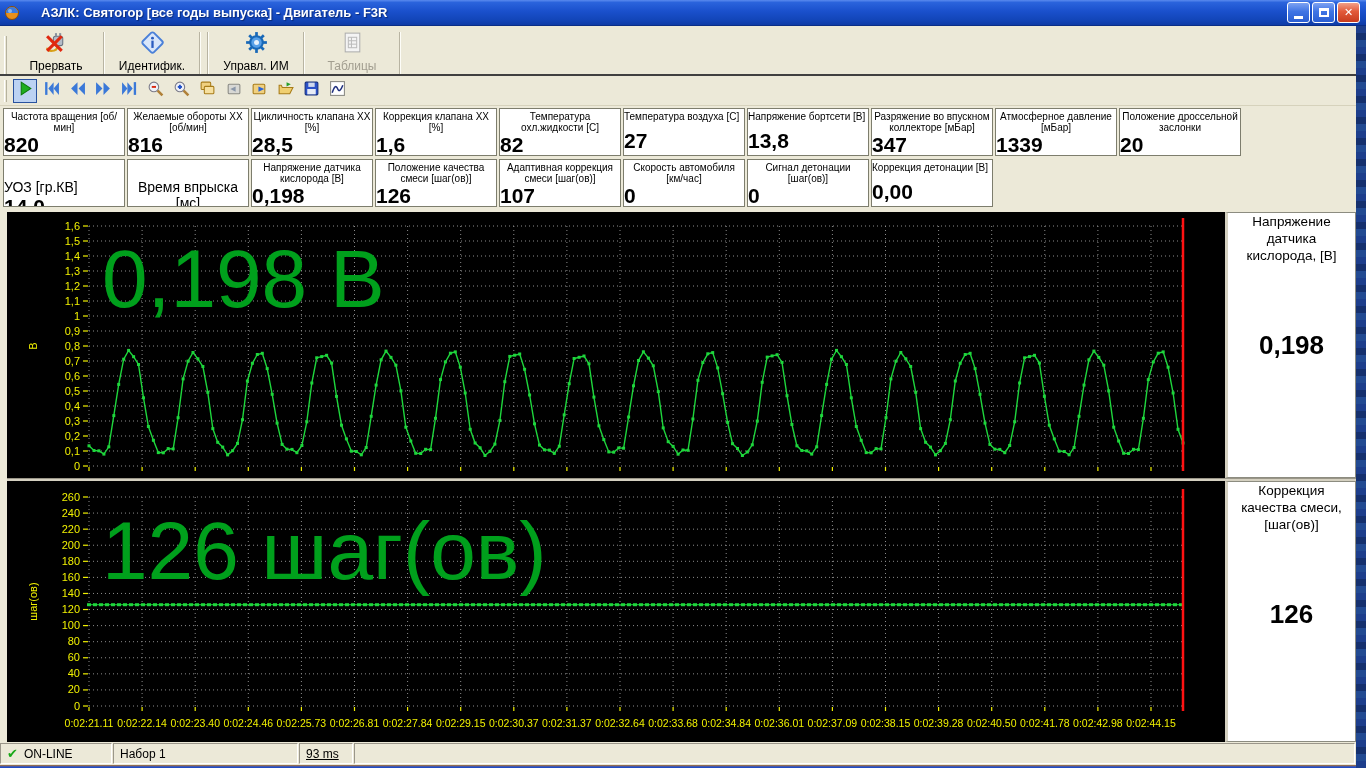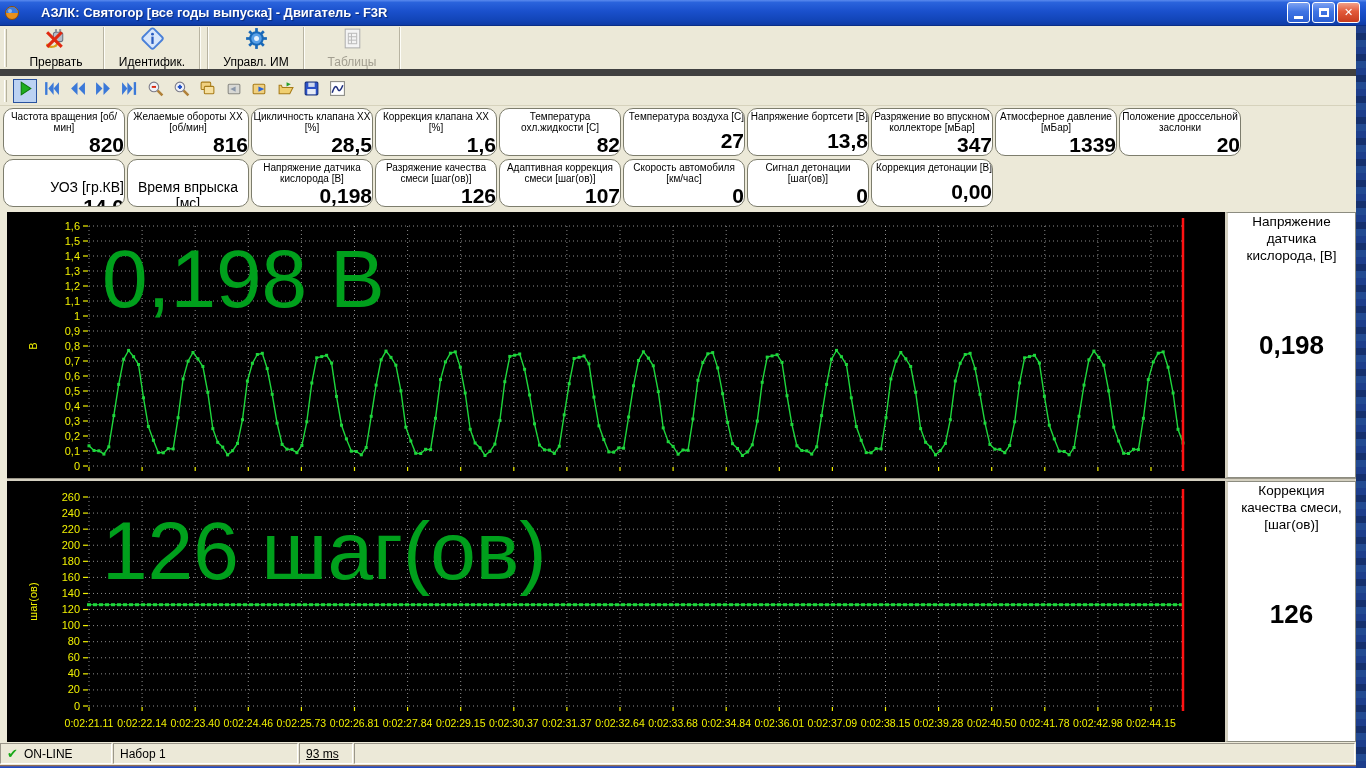--- a/index.html
+++ b/index.html
@@ -15,44 +15,44 @@
     text-shadow:1px 1px 1px #0a2a78; white-space:nowrap; flex:1; }
   .winbtns { display:flex; gap:2px; margin-right:2px; }
   .wb { width:23px; height:21px; border:1px solid #fff; border-radius:3px; color:#fff;
     font-size:11px; font-weight:bold; display:flex; align-items:center; justify-content:center;
     background:linear-gradient(180deg,#7da2f2 0%,#3f74e4 45%,#2a5ed2 100%); cursor:default; }
   .wb.close { background:linear-gradient(180deg,#f2a088 0%,#e25a3a 45%,#c83c1e 100%); }
   .wb .minbar { width:9px; height:3px; background:#fff; margin-top:9px; }
   .wb .maxbox { width:10px; height:9px; border:2px solid #fff; border-top-width:3px; }
 
   
-  .toolbar1 { height:50px; background:#ece9d8; display:flex; align-items:center;
-    border-bottom:7px solid #404040; padding-left:2px; width:1356px; }
+  .toolbar1 { height:50px; background:#ece9d8; display:flex; align-items:flex-end;
+    border-bottom:2px solid #404040; padding-left:2px; width:1356px; }
   .grip { width:3px; height:38px; border-left:1px solid #fff; border-right:1px solid #b6b29e; margin:0 5px 0 2px; }
   .tb1btn { display:flex; flex-direction:column; align-items:center; justify-content:center;
     min-width:88px; height:46px; padding:1px 8px; background:transparent; border:1px solid transparent;
     font-size:12px; color:#000; cursor:pointer; }
   .tb1btn svg { width:25px; height:25px; }
   .tb1btn .lbl { margin-top:1px; }
   .tb1btn.disabled { color:#a29e90; }
   .sep { width:2px; height:42px; border-left:1px solid #b8b4a2; border-right:1px solid #fdfdf8; margin:0 3px; }
 
   
   .toolbar2 { height:30px; background:#ece9d8; display:flex; align-items:center;
     border-bottom:1px solid #d6d2bc; padding-left:2px; width:1356px; }
   .tb2btn { width:24px; height:24px; display:flex; align-items:center; justify-content:center;
     border:1px solid transparent; margin:0 1px; cursor:pointer; }
   .tb2btn svg { width:17px; height:17px; }
   .tb2btn.selected { border:1px solid #29529e; background:#bcd2f2; }
 
   
   .params { width:1356px; padding:2px 0 2px 3px; background:#ece9d8; }
   .prow { display:flex; margin-bottom:3px; }
-  .pbox { width:122px; height:48px; background:#fff; border:1px solid #7d7d6d; border-radius:10px;
-    margin-right:2px; display:flex; flex-direction:column; align-items:flex-end; overflow:hidden; }
+  .pbox { width:122px; height:48px; background:#fff; border:1px solid #7d7d6d; border-radius:0;
+    margin-right:2px; display:flex; flex-direction:column; align-items:flex-start; overflow:hidden; }
   .plabel { font-size:10px; line-height:11px; text-align:center; padding-top:2px; color:#000; }
   .plabel.big { font-size:14px; line-height:16px; padding-top:19px; }
   .pvalue { font-size:21px; font-weight:bold; color:#000; margin-top:auto; margin-bottom:2px; }
 
   
   .charts { width:1356px; background:#ece9d8; padding-left:7px; }
   .chart-row { display:flex; }
   svg.chart { display:block; background:#000; }
   .hdivider { height:3px; width:1349px; background:#d4d0c0; border-top:1px solid #9a9688; }
   .sidepanel { width:131px; background:#fff; border:1px solid #8c8c80; border-left:3px solid #d4d0c0;
@@ -296,21 +296,21 @@
         </div>
         <div class="pbox">
           <div class="plabel big">Время впрыска [мс]</div>
           <div class="pvalue">3,80</div>
         </div>
         <div class="pbox">
           <div class="plabel">Напряжение датчика кислорода [В]</div>
           <div class="pvalue">0,198</div>
         </div>
         <div class="pbox">
-          <div class="plabel">Разряжение качества смеси [шаг(ов)]</div>
+          <div class="plabel">Положение качества смеси [шаг(ов)]</div>
           <div class="pvalue">126</div>
         </div>
         <div class="pbox">
           <div class="plabel">Адаптивная коррекция смеси [шаг(ов)]</div>
           <div class="pvalue">107</div>
         </div>
         <div class="pbox">
           <div class="plabel">Скорость автомобиля [км/час]</div>
           <div class="pvalue">0</div>
         </div>

